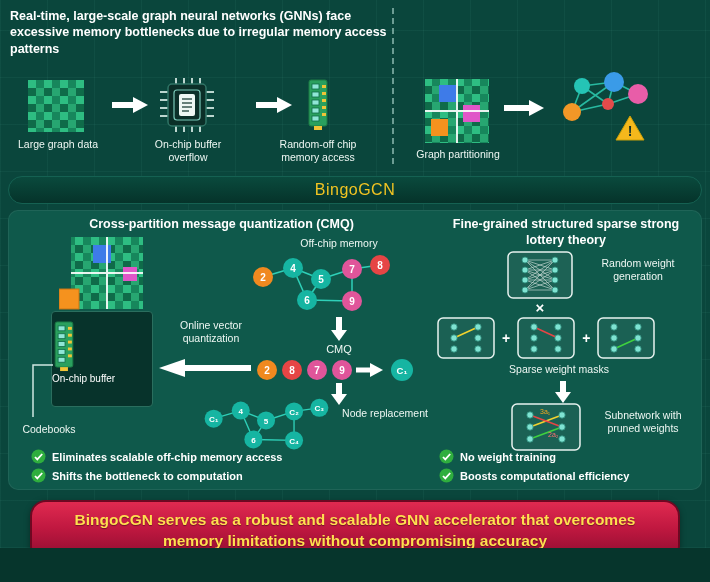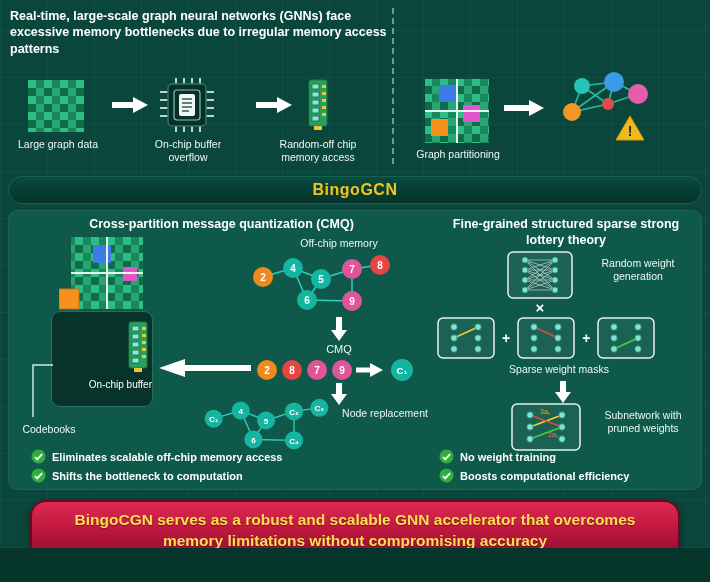--- a/index.html
+++ b/index.html
@@ -14,29 +14,29 @@
   }
   .abs { position:absolute; }
   .heading { font-weight:bold; font-size:12.5px; line-height:1.3; color:#fff; }
   .cap { font-size:10.5px; line-height:1.2; text-align:center; color:#eef7f3; }
   .divider { border-left:2px dashed rgba(190,230,218,0.55); width:0; }
   .banner {
     display:flex; align-items:center; justify-content:center;
     background:linear-gradient(180deg,#0a4a3d,#05332a);
     border:1px solid #156152; border-radius:14px;
   }
-  .banner-text { color:#f2c422; font-weight:bold; font-size:16px; letter-spacing:0.5px;text-align:center; }
+  .banner-text { color:#f2c422; font-weight:normal; font-size:16px; letter-spacing:0.5px;text-align:center; }
   .main-panel {
     background:#0f594b; border-radius:10px; border:1px solid rgba(255,255,255,0.07);
   }
   .sec-title { font-weight:bold; font-size:12.5px; line-height:1.25; text-align:center; color:#fff; }
   .onchip-box {
-    background:#07332b; border:1.5px solid #2a6e5e; border-radius:9px;
-    display:flex; flex-direction:column; align-items:flex-end; justify-content:space-between;
-    padding:8px 0 16px 0;
+    background:#07332b; border:1.5px solid #2a6e5e; border-radius:4px;
+    display:flex; flex-direction:column; align-items:flex-start; justify-content:space-between;
+    padding:8px 0 22px 0;
   }
   .onchip-label { font-size:10px; text-align:center; line-height:1.1; }
   .check { display:flex; align-items:center; gap:6px; font-size:11px; font-weight:bold; white-space:nowrap; }
   .masks-row { display:flex; align-items:center; gap:7px; }
   .plus { color:#fff; font-weight:bold; font-size:14px; }
   .multiply { color:#fff; font-weight:bold; font-size:15px; text-align:center; }
   .conclusion {
     display:flex; align-items:center; justify-content:center; text-align:center;
     background:linear-gradient(180deg,#e02a50 0%, #c01840 45%, #8c0c30 100%);
     border:2px solid #6e0822; border-radius:16px;
@@ -238,20 +238,21 @@
           <text x="62" y="16.5" fill="#fff">7</text>
         <circle cx="87" cy="13" r="10" fill="#e0559a"></circle>
           <text x="87" y="16.5" fill="#fff">9</text>
         <rect x="101" y="10.5" width="14" height="5" fill="#fff"></rect>
         <polygon points="115,6 128,13 115,20" fill="#fff"></polygon>
         <circle cx="147" cy="13" r="11" fill="#16b5a2"></circle>
           <text x="147" y="16.5" font-size="9.5" fill="#fff">C₁</text>
       </g>
     </svg>
 
+    <div class="abs cap" style="left:148px; top:108px; width:108px;">Online vector quantization</div>
 
     <svg class="abs" style="left:150px; top:148px;" width="92" height="18">
       <polygon points="26,0 0,9 26,18" fill="#fff"></polygon>
         <rect x="26" y="6" width="66" height="6" fill="#fff"></rect>
     </svg>
 
     <div class="abs onchip-box" style="left:42px; top:100px; width:102px; height:96px;">
       <svg width="26" height="54" viewBox="0 0 26 54">
         <rect x="3" y="2" width="18" height="46" rx="2" fill="#2aa05e" stroke="#1c7a45"></rect>
         <g fill="#8fe6d6" stroke="#0e6b47" stroke-width="0.8">

